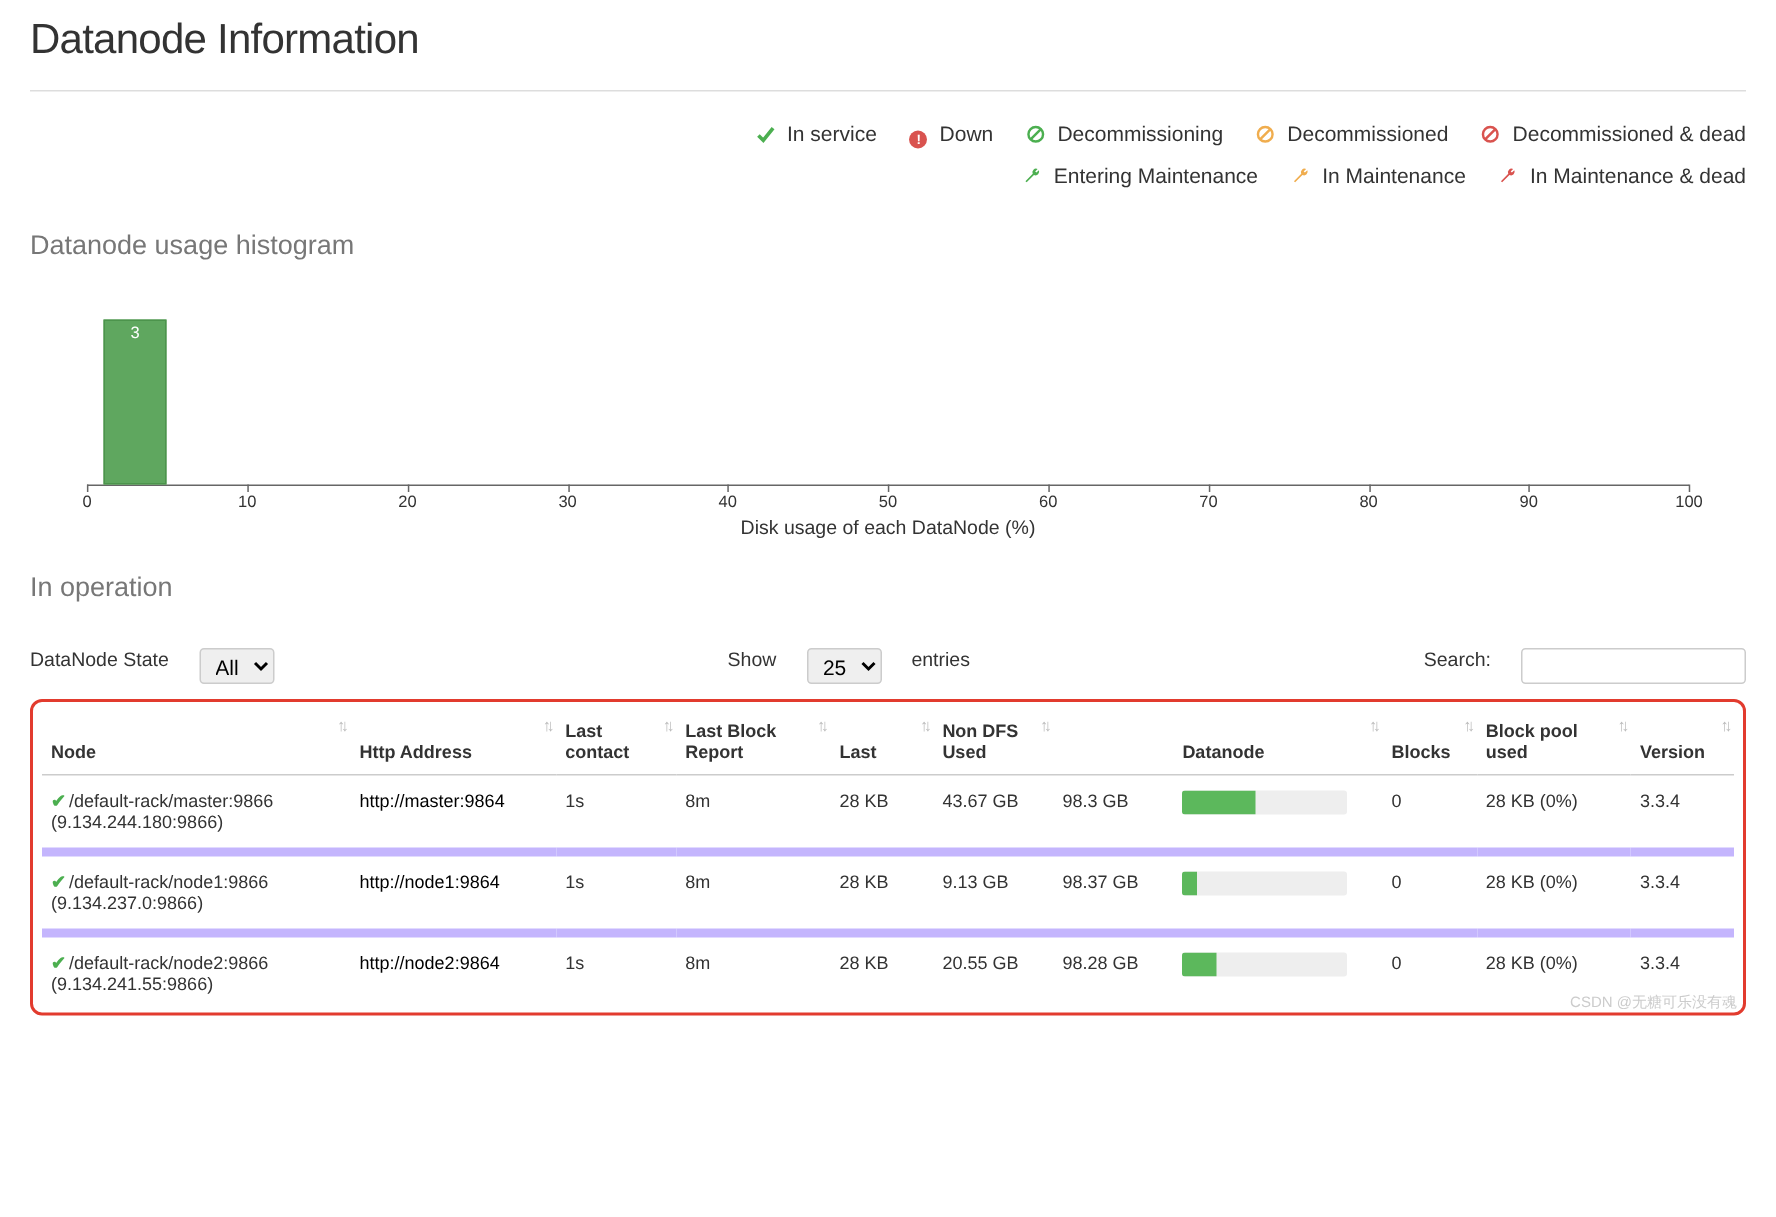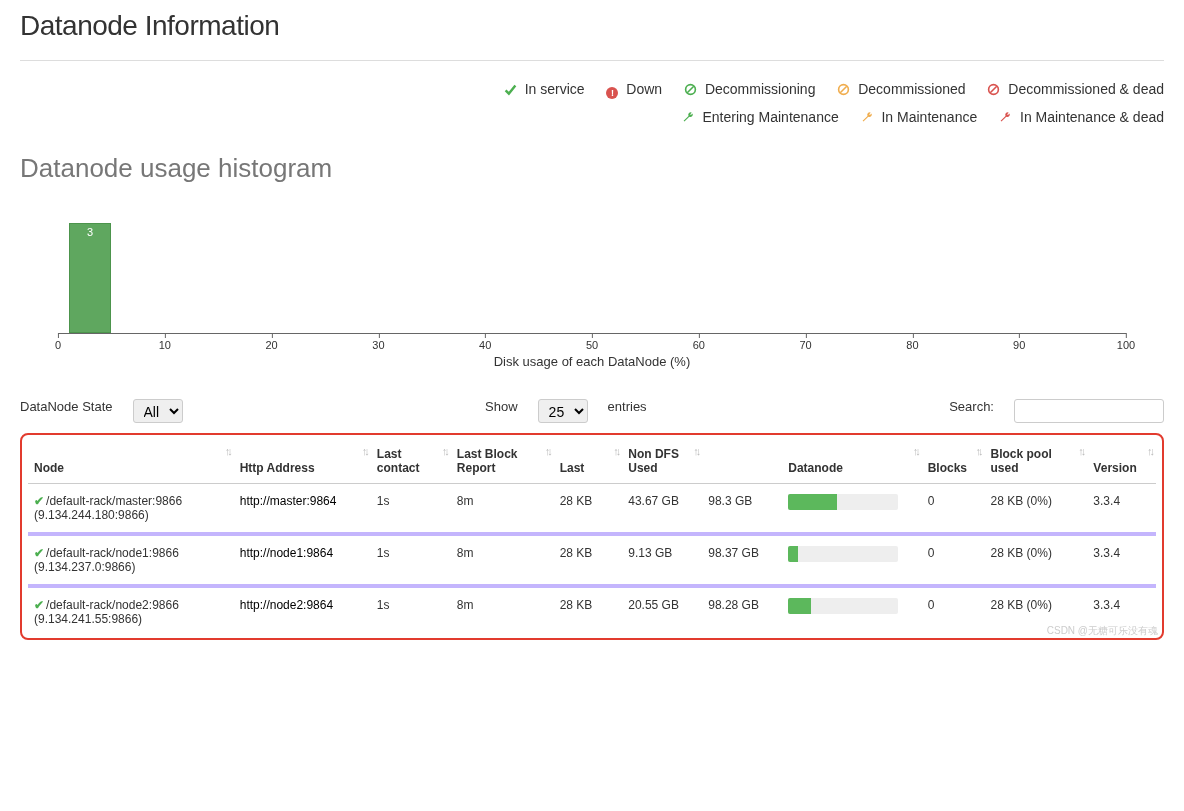--- a/index.html
+++ b/index.html
@@ -14,21 +14,21 @@
   .container { max-width: 1144px; margin: 0 auto; }
   h1 {
     font-size: 28px;
     font-weight: 400;
     color: #333;
     margin: 10px 0 18px 0;
     letter-spacing: -0.5px;
   }
   hr.top-rule { border: none; border-top: 1px solid #ddd; margin: 0 0 14px 0; }
   h2.sub {
-    font-size: 26px;
+    font-size: 18px;
     font-weight: 400;
     color: #777;
     margin: 22px 0 10px 0;
   }
   
   .legend { text-align: right; line-height: 28px; font-size: 14px; }
   .legend .item { display: inline-block; margin-left: 18px; white-space: nowrap; }
   .legend svg, .legend .dot, .legend .wrench { vertical-align: -2px; margin-right: 4px; }
   .dot { display:inline-block; width:12px; height:12px; border-radius:50%; background:#d9534f; color:#fff; font-weight:bold; font-size:9px; line-height:12px; text-align:center; vertical-align:0; }
   
@@ -53,21 +53,21 @@
   
   .table-frame { border:2px solid #e23b2e; border-radius:8px; padding:4px 6px 2px 6px; margin-top:10px; }
   table.dtable { width:100%; border-collapse:collapse; font-size:12px; }
   table.dtable thead th {
     text-align:left; font-weight:600; color:#333;
     border-bottom:1px solid #ccc; padding:8px 6px 8px 6px;
     vertical-align:bottom; position:relative;
   }
   .sort-ic { color:#bbb; font-size:11px; position:absolute; right:4px; top:6px; letter-spacing:-3px;}
   table.dtable tbody td {
-    border-top:4px solid #c4b5fd; padding:10px 6px; vertical-align:top;
+    border-top:6px solid #c4b5fd; padding:10px 6px; vertical-align:top;
   }
   table.dtable tbody tr:first-child td { border-top:none; }
   a.link { color:#000000; text-decoration:none; }
   .node-sub { color:#333; }
   .cap-bar { width:110px; height:16px; background:#eee; border-radius:2px; overflow:hidden; }
   .cap-bar .fill { height:100%; background:#5cb85c; }
   .check { color:#4caf50; font-weight:bold; margin-right:2px; }
   
   .foot-row { display:flex; justify-content:space-between; align-items:center; margin-top:10px; font-size:13px; }
   .pager { display:flex; }
@@ -155,20 +155,21 @@
     <span class="tick" style="left:50%">50</span>
     <span class="tick" style="left:60%">60</span>
     <span class="tick" style="left:70%">70</span>
     <span class="tick" style="left:80%">80</span>
     <span class="tick" style="left:90%">90</span>
     <span class="tick" style="left:100%">100</span>
   </div>
   <div class="hist-xlabel">Disk usage of each DataNode (%)</div>
 </div>
 
+<h2 class="sub">In operation</h2>
 
 <div class="ctrl-row">
   <div class="left">
     <span>DataNode State</span>
     <select>
       <option>All</option>
     </select>
   </div>
   <div class="mid">
     <span>Show</span>

